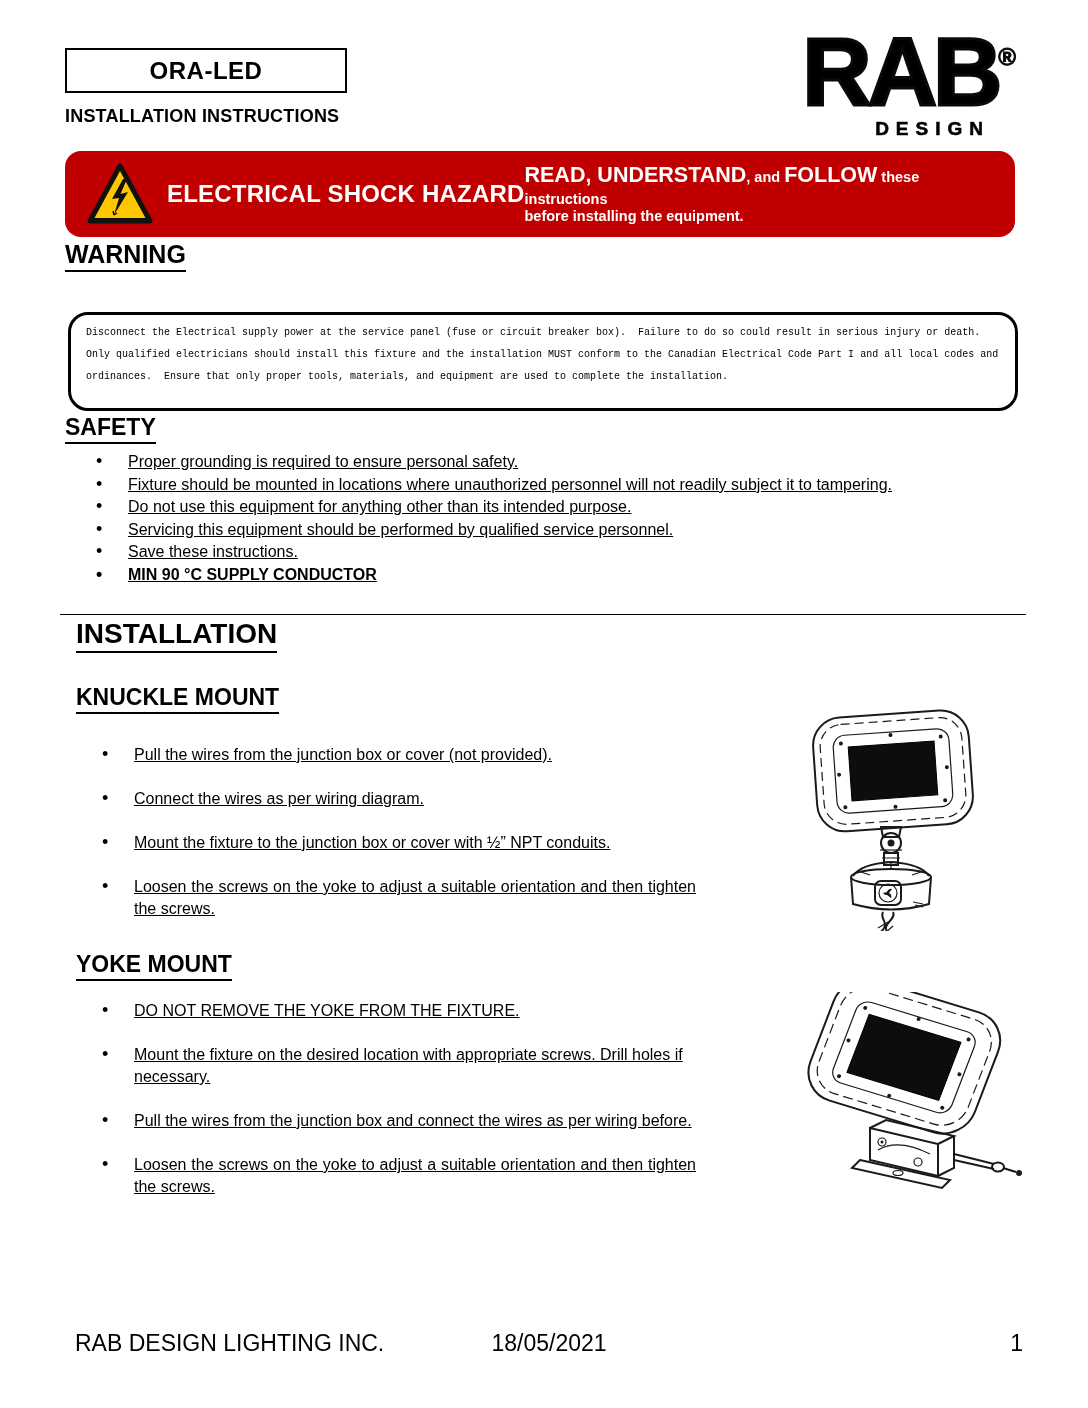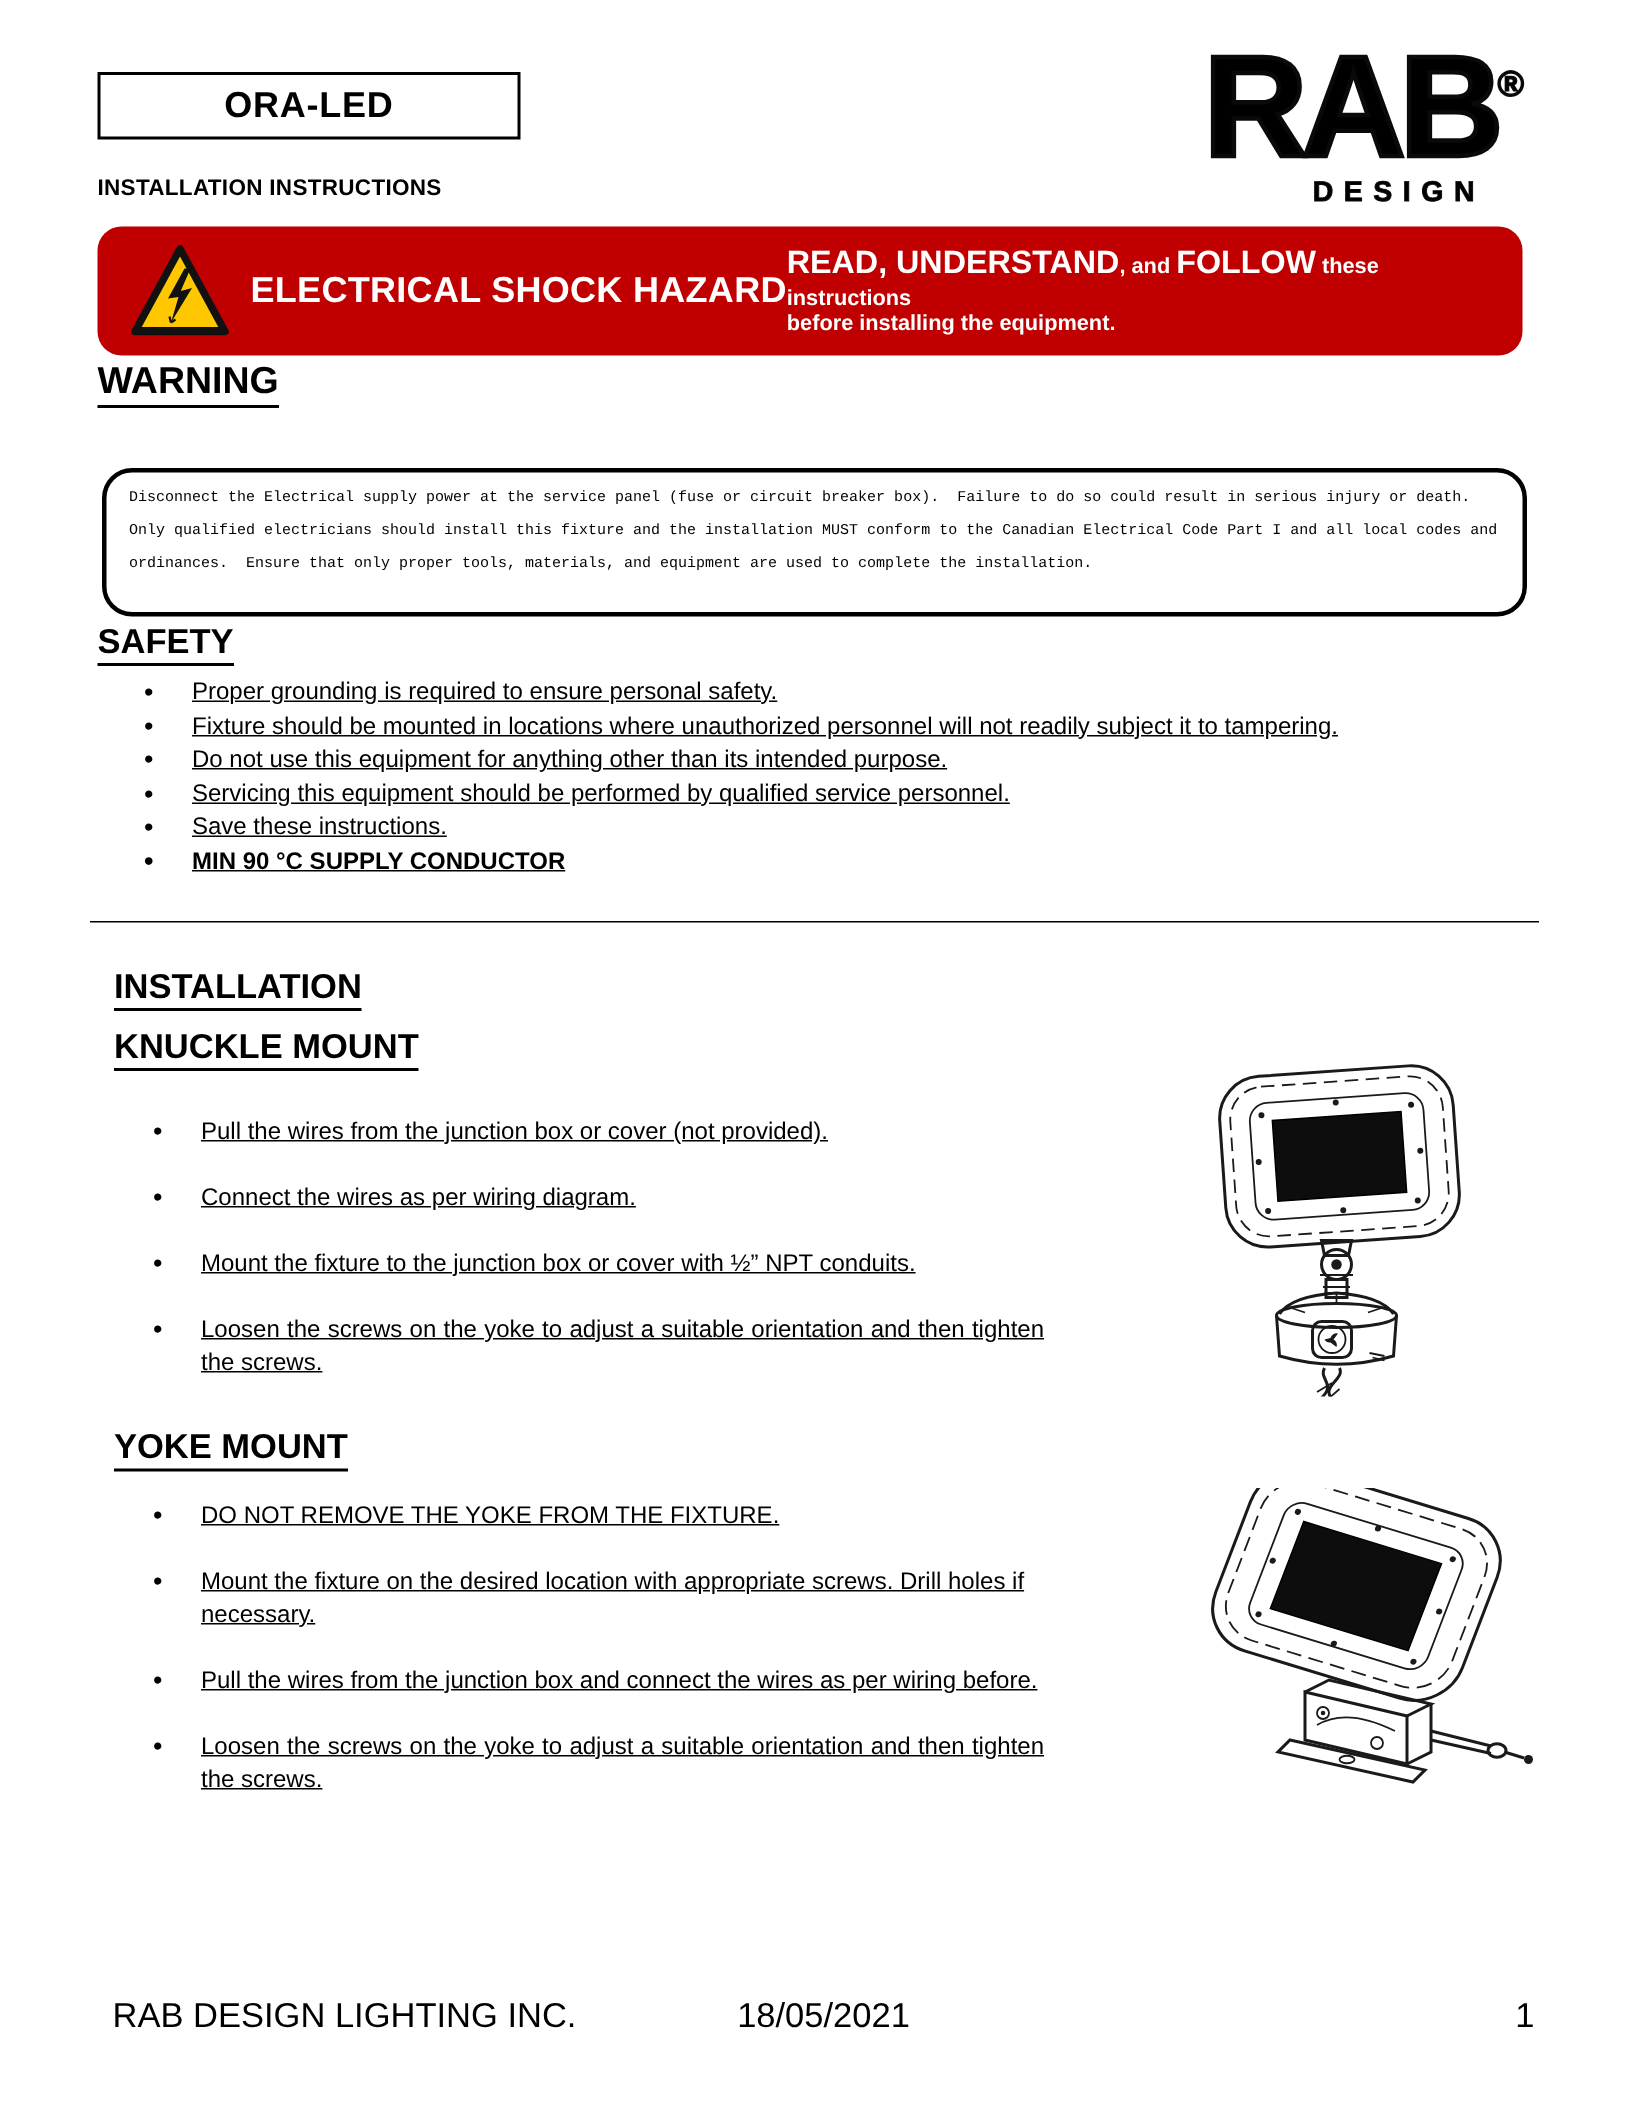--- a/index.html
+++ b/index.html
@@ -11,22 +11,22 @@
   }
   .page { position:relative; width:1088px; height:1408px; overflow:hidden; background:#fff; }
 
   
   .model-box {
     position:absolute; left:65px; top:48px; width:282px; height:45px;
     border:2.5px solid #000; display:flex; align-items:center; justify-content:center;
     font-weight:bold; font-size:24px; letter-spacing:0.5px;
   }
   .subtitle {
-    position:absolute; left:65px; top:117px;
-    font-weight:bold; font-size:15px; letter-spacing:0.2px;
+    position:absolute; left:65px; top:106px;
+    font-weight:bold; font-size:18px; letter-spacing:0.2px;
   }
   .logo { position:absolute; top:26px; right:72px; width:300px; text-align:right; line-height:1; }
   .logo-rab {
     font-size:96px; font-weight:bold; letter-spacing:-4px;
     -webkit-text-stroke:3px #0a0a0a; line-height:0.95; white-space:nowrap;
   }
   .logo-reg { font-size:24px; vertical-align:40px; -webkit-text-stroke:1px #0a0a0a; letter-spacing:0; }
   .logo-design {
     font-size:19px; font-weight:bold; letter-spacing:7px; margin-top:2px; margin-right:26px;
     -webkit-text-stroke:0.6px #0a0a0a;
@@ -44,21 +44,21 @@
   .banner-right .big { font-size:21.5px; }
   .banner-right .small { font-size:14.5px; }
 
   
   .h-underline {
     font-weight:bold; display:inline-block;
     border-bottom:2.5px solid #000; padding-bottom:1px;
   }
   .warning-heading { position:absolute; left:65px; top:240px; font-size:25px; }
   .safety-heading  { position:absolute; left:65px; top:414px; font-size:23px; }
-  .installation-heading { position:absolute; left:76px; top:644px; font-size:23px; }
+  .installation-heading { position:absolute; left:76px; top:618px; font-size:28px; }
   .knuckle-heading { position:absolute; left:76px; top:684px; font-size:23px; }
   .yoke-heading    { position:absolute; left:76px; top:951px; font-size:23px; }
 
   
   .warning-box {
     position:absolute; left:68px; top:312px; width:950px; height:99px;
     border:3.5px solid #000; border-radius:20px;
     padding:7px 15px; font-size:10px; line-height:22px;
     white-space:pre-wrap;
     font-family:Liberation Mono, monospace;

